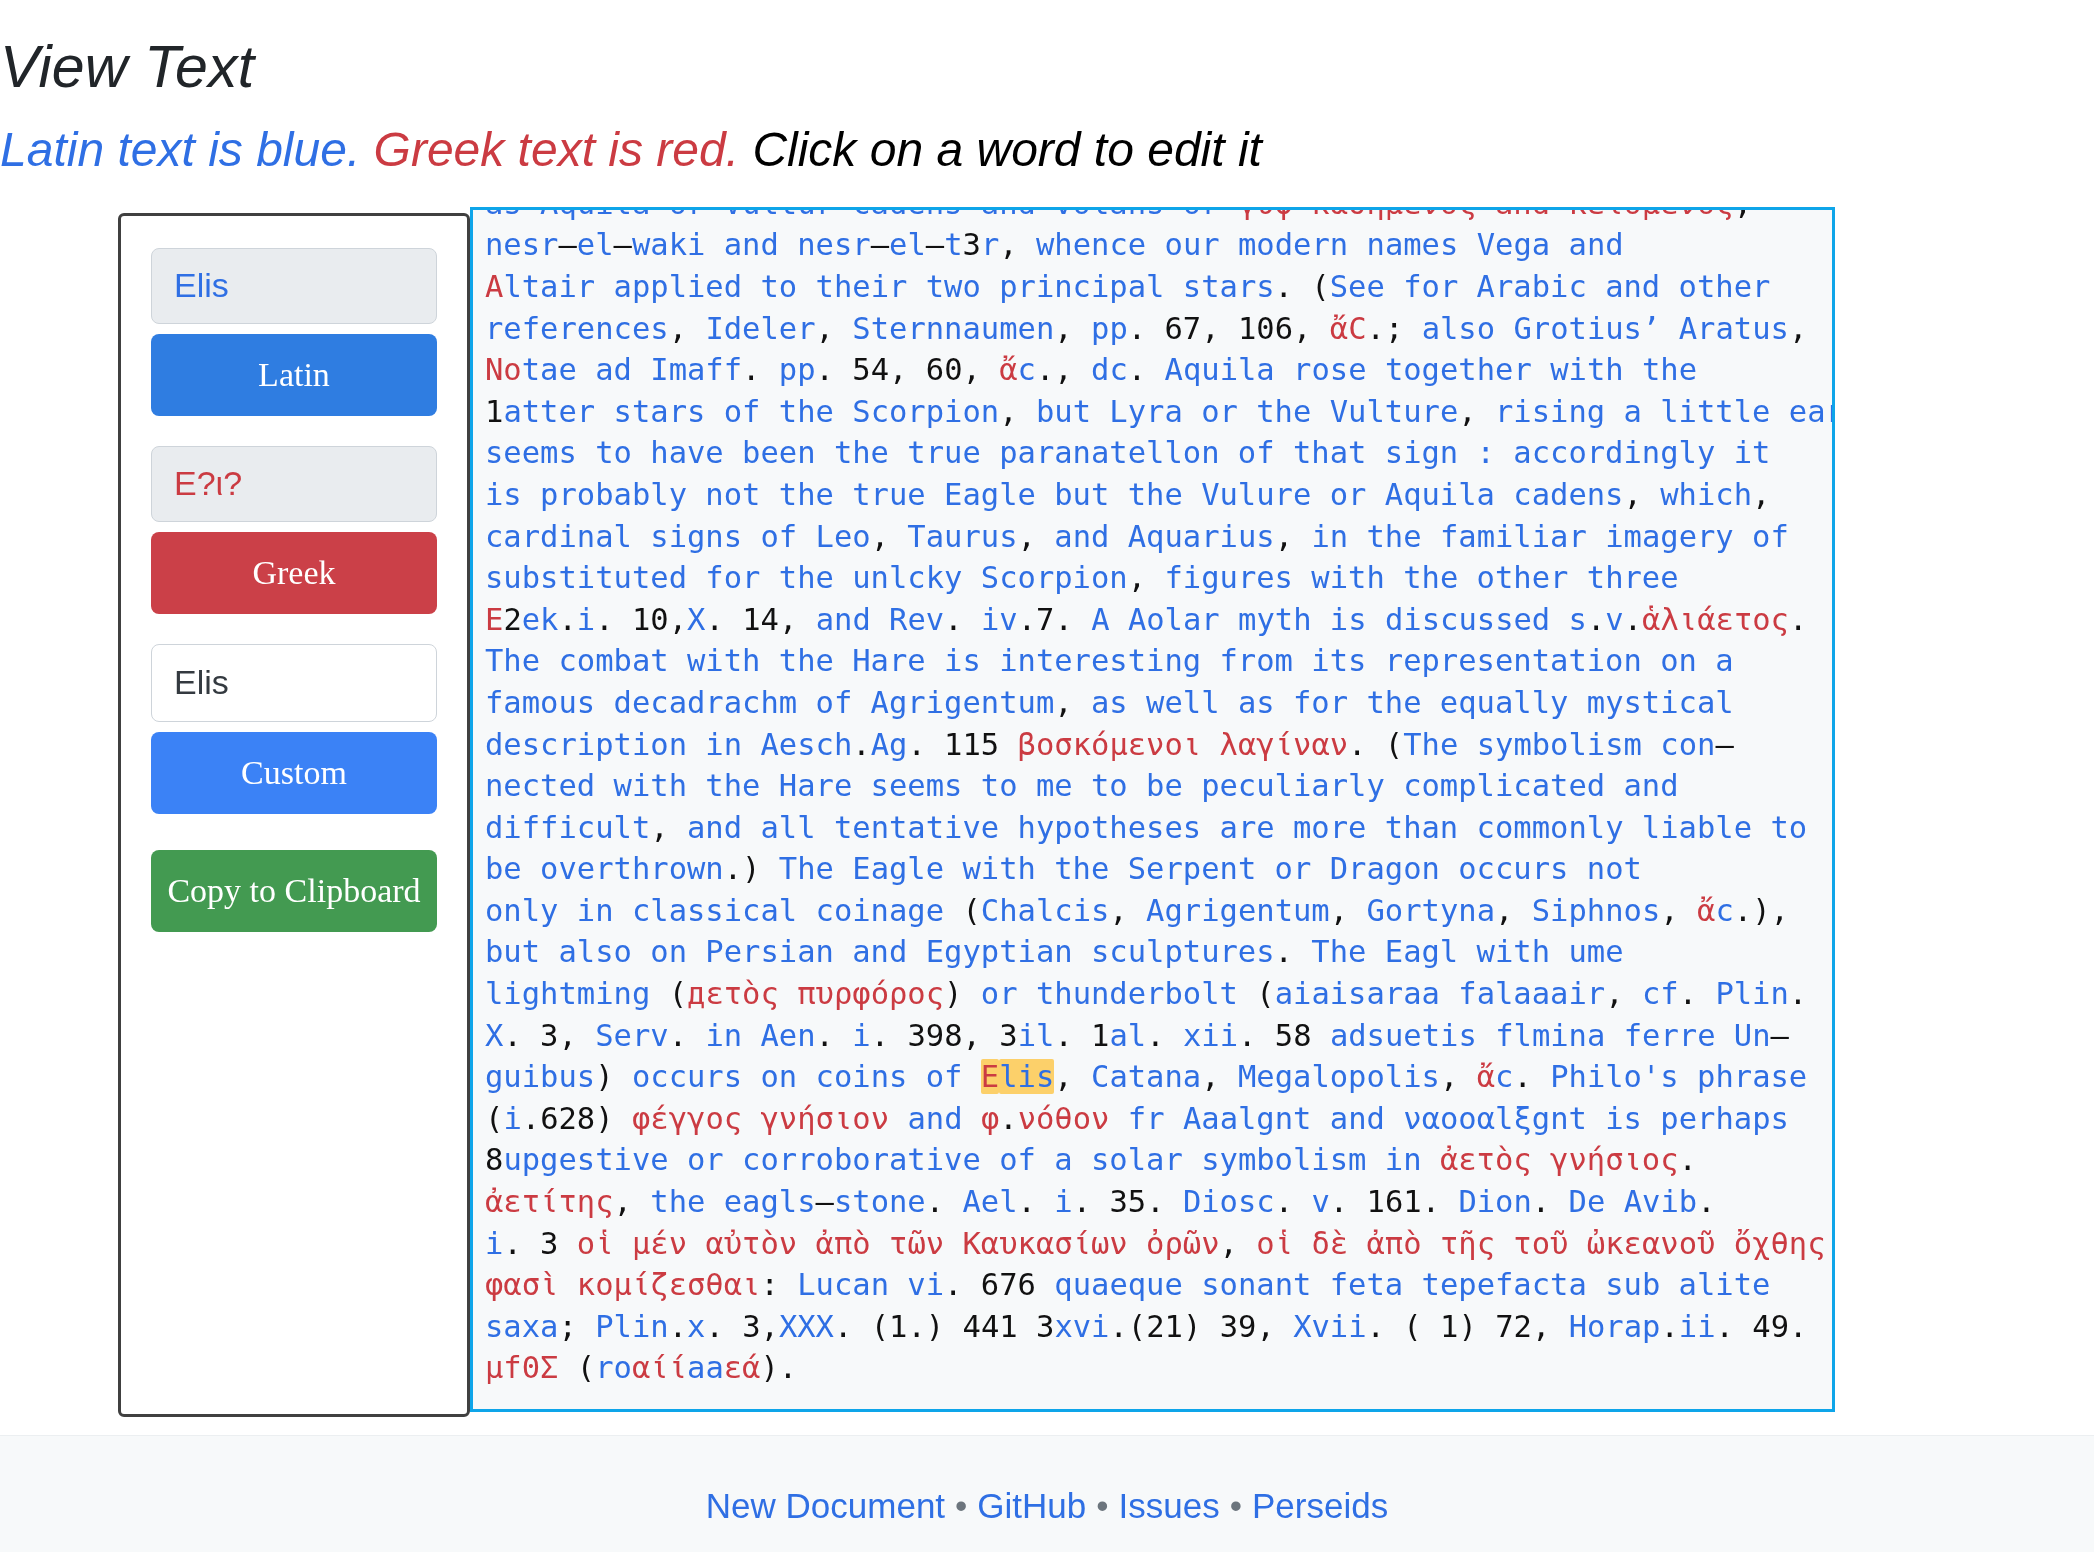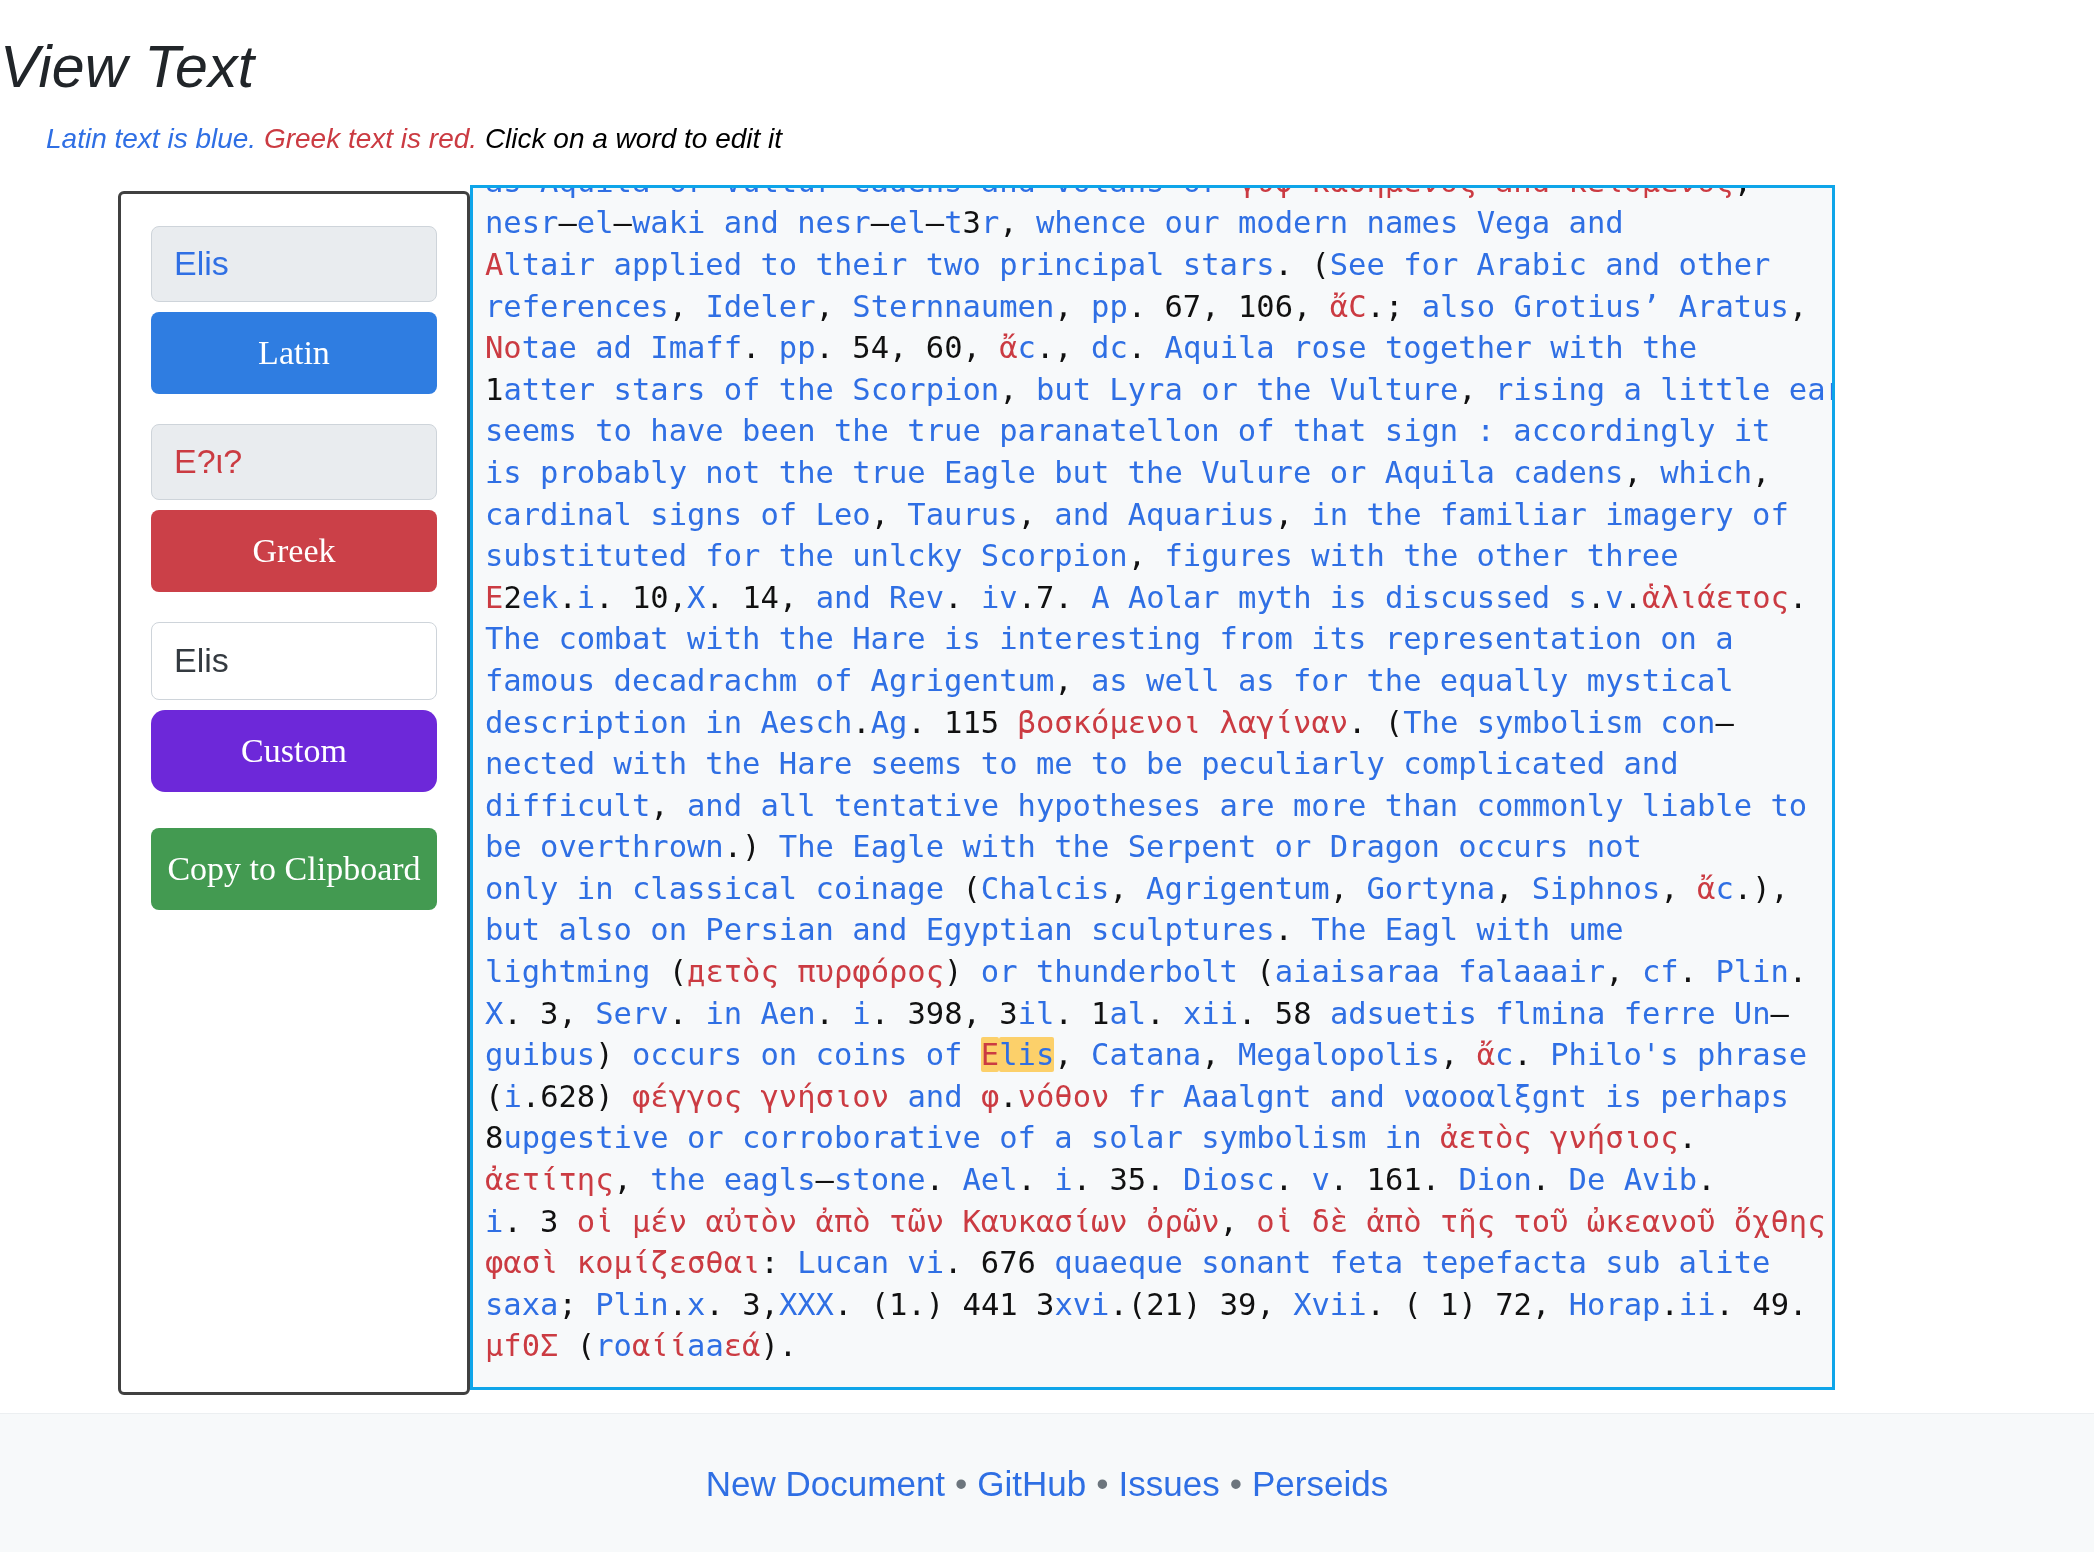--- a/index.html
+++ b/index.html
@@ -31,25 +31,24 @@
   }
   .page-title {
     font-size: 59px;
     font-weight: 400;
     line-height: 1.0;
     margin: 0 0 0 0;
     color: #212529;
     letter-spacing: 0.2px;
   }
   .subtitle {
-    font-size: 28px;
+    font-size: 48px;
     line-height: 1.1;
     margin-top: 27px;
     white-space: nowrap;
-    margin-left: 46px;
   }
   .sub-latin { color: #2f6fe4; }
   .sub-greek { color: #cb3b42; }
   .sub-plain { color: #000000; }
 
   
   .main {
     flex: 1 1 auto;
     display: flex;
     align-items: flex-start;
@@ -98,21 +97,21 @@
     font-size: 34px;
     font-family: Liberation Serif, serif;
     display: flex;
     align-items: center;
     justify-content: center;
     cursor: pointer;
     margin-bottom: 0;
   }
   .btn-latin { background: #2f7de1; }
   .btn-greek { background: #cb4048; }
-  .btn-custom { background: #6d28d9; border-radius: 14px; }
+  .btn-custom { background: #3b82f6; }
   .btn-copy { background: #439a51; }
   .spacer-22 { height: 30px; }
   .spacer-28 { height: 36px; }
   .text-input {
     width: 100%;
     box-sizing: border-box;
     height: 78px;
     background: #ffffff;
     border: 1px solid #ced4da;
     border-radius: 8px;

